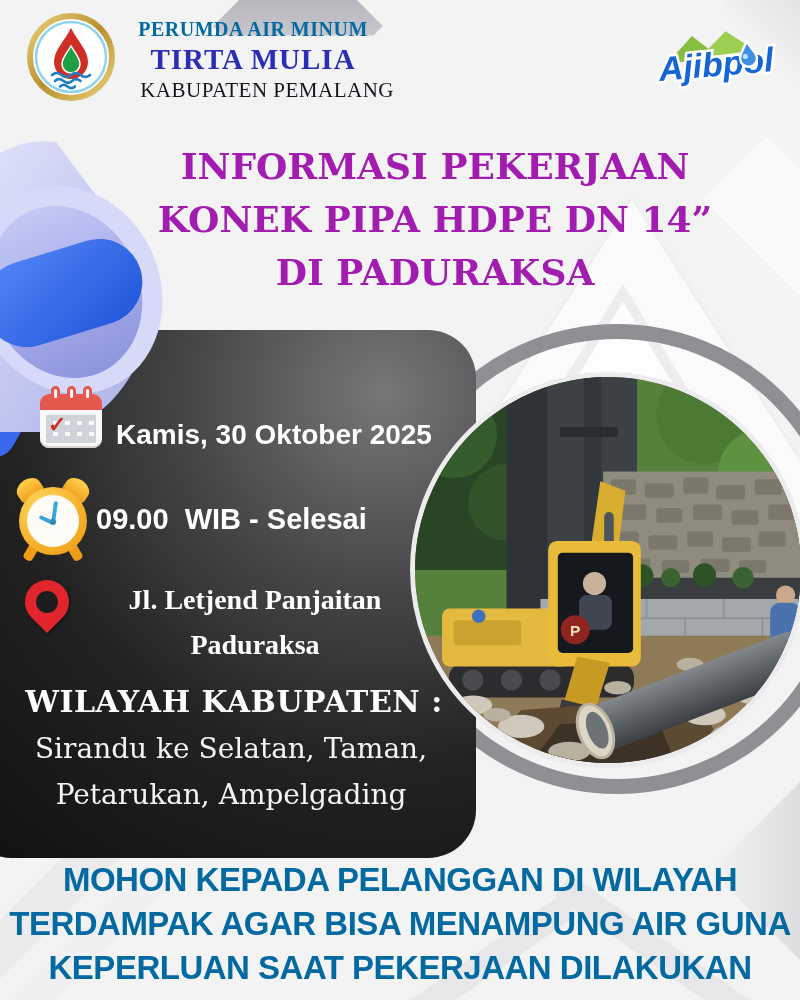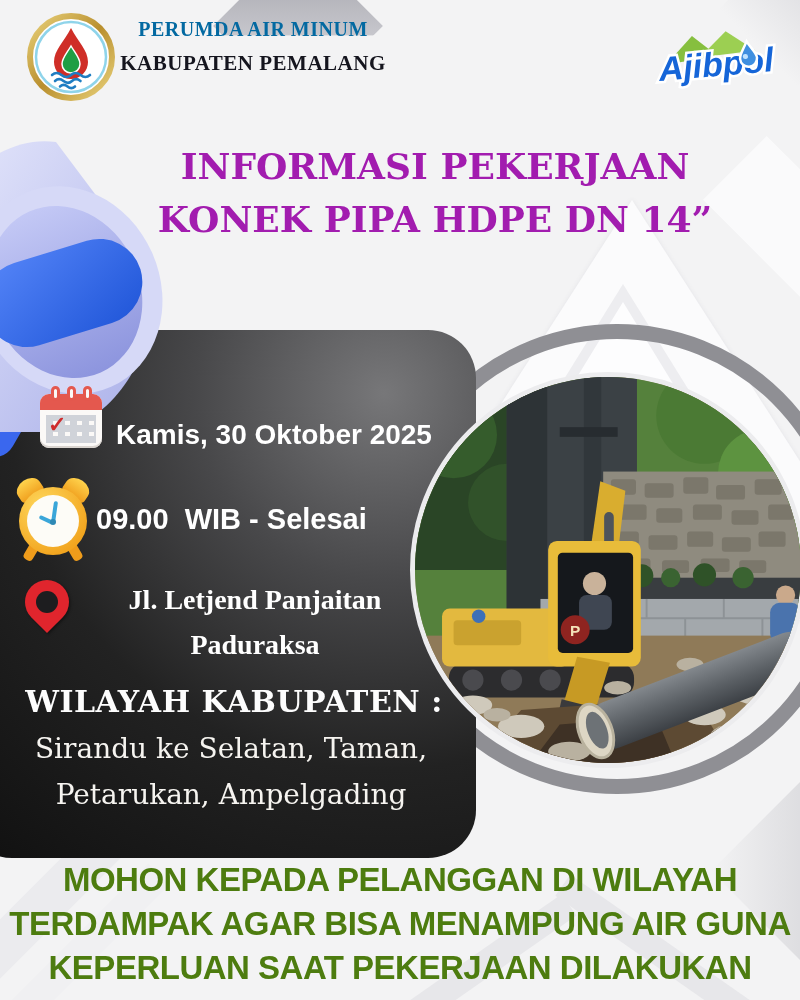--- a/index.html
+++ b/index.html
@@ -32,21 +32,21 @@
 
   
   .photo-ring{position:absolute;z-index:2;left:382px;top:324px;width:440px;height:440px;
     border:15px solid #8f8f94;border-radius:50%;}
 
   
   .logo-svg{position:absolute;z-index:6;left:26px;top:12px;}
   .utility-text{position:absolute;z-index:6;left:112px;top:18px;width:282px;text-align:center;}
   .utility-line1{font-family:"Liberation Serif",serif;font-size:20px;letter-spacing:.5px;color:#0369a1;font-weight:600;}
   .utility-name{font-family:"Liberation Serif",serif;font-size:29px;font-weight:bold;letter-spacing:1px;color:#2b2db5;margin-top:2px;}
-  .utility-line3{font-family:"Liberation Serif",serif;font-size:21px;letter-spacing:.5px;color:#15151e;font-weight:700;margin-top:10px;}
+  .utility-line3{font-family:"Liberation Serif",serif;font-size:21px;letter-spacing:.5px;color:#15151e;font-weight:400;margin-top:2px;text-align:right;}
   .brand-logo{position:absolute;z-index:6;left:652px;top:26px;transform:rotate(-5deg);}
 
   
   .title{position:absolute;z-index:6;left:110px;top:140px;width:650px;text-align:center;
     font-family:"DejaVu Serif",serif;font-weight:bold;font-size:36px;line-height:1.47;color:#a21caf;}
 
   
   .megaphone{position:absolute;z-index:5;left:-48px;top:120px;}
 
   
@@ -99,21 +99,21 @@
     border-radius:50% 50% 50% 0;transform:rotate(-45deg);box-shadow:0 2px 3px rgba(0,0,0,.4);}
   .pin-hole{position:absolute;left:14px;top:13px;width:22px;height:22px;border-radius:50%;background:#1d1d1f;}
 
   
   .photo{position:absolute;z-index:4;left:410px;top:372px;width:396px;height:396px;border-radius:50%;
     border:5px solid #ececee;box-sizing:border-box;overflow:hidden;background:#8f7a58;}
   .photo svg{display:block;width:100%;height:100%;}
 
   
   .notice{position:absolute;z-index:6;left:0;top:858px;width:800px;text-align:center;
-    font-size:33px;font-weight:bold;color:#4d7c0f;line-height:1.34;letter-spacing:-.5px;}
+    font-size:33px;font-weight:bold;color:#0369a1;line-height:1.34;letter-spacing:-.5px;}
 </style>
 </head>
 <body>
 
 <div id="poster">
 
   <div class="bg bg-chevron-top"></div>
   <div class="bg bg-corner-tr"></div>
   <div class="bg bg-mountain-outer"></div>
   <div class="bg bg-mountain-inner"></div>
@@ -140,34 +140,36 @@
     <path d="M45 34 C41 41 36 46 36 52 a9 9 0 0 0 18 0 C54 46 49 41 45 34 Z" fill="#1f9e44" stroke="#fff" stroke-width="1.5"></path>
     <g stroke="#1f7dc2" stroke-width="2.6" fill="none" stroke-linecap="round">
       <path d="M26 63 q4.5 -4 9.5 0 t9.5 0 t9.5 0 t9.5 0"></path>
       <path d="M29 69 q4 -3.6 8.5 0 t8.5 0 t8.5 0"></path>
       <path d="M34 74.5 q3.6 -3.2 7.5 0 t7.5 0"></path>
     </g>
   </svg>
 
   <div class="utility-text">
     <div class="utility-line1">PERUMDA AIR MINUM</div>
+    <div class="utility-name">TIRTA MULIA</div>
     <div class="utility-line3">KABUPATEN PEMALANG</div>
   </div>
 
   <svg class="brand-logo" width="130" height="66" viewBox="0 0 130 66">
     <polygon points="14,34 42,8 66,30" fill="#86bf3f"></polygon>
     <polygon points="48,30 76,6 104,28" fill="#9ccf52"></polygon>
     <text x="6" y="50" font-family="Liberation Sans, sans-serif" font-style="italic" font-weight="bold" font-size="34" fill="#1565d8" stroke="#ffffff" stroke-width="5" paint-order="stroke">Ajibpol</text>
     <path d="M96 18 C92 26 88 30 88 35 a8.5 8.5 0 0 0 17 0 C105 30 100 26 96 18 Z" fill="#3f8fe0" stroke="#ffffff" stroke-width="2.5"></path>
     <circle cx="93.5" cy="33" r="2.6" fill="#bfe2ff"></circle>
   </svg>
 
   <div class="title">
     <div>INFORMASI PEKERJAAN</div>
     <div>KONEK PIPA HDPE DN 14”</div>
+    <div>DI PADURAKSA</div>
   </div>
 
   <svg class="megaphone" width="240" height="340" viewBox="0 0 240 340">
     <defs>
       <linearGradient id="coneG" x1="0" y1="0" x2="1" y2="1">
         <stop offset="0" stop-color="#e4e6fb"></stop>
           <stop offset="1" stop-color="#aab0e9"></stop>
       </linearGradient>
       <linearGradient id="innerG" x1="0" y1="0" x2="0" y2="1">
         <stop offset="0" stop-color="#c3c8f5"></stop>

